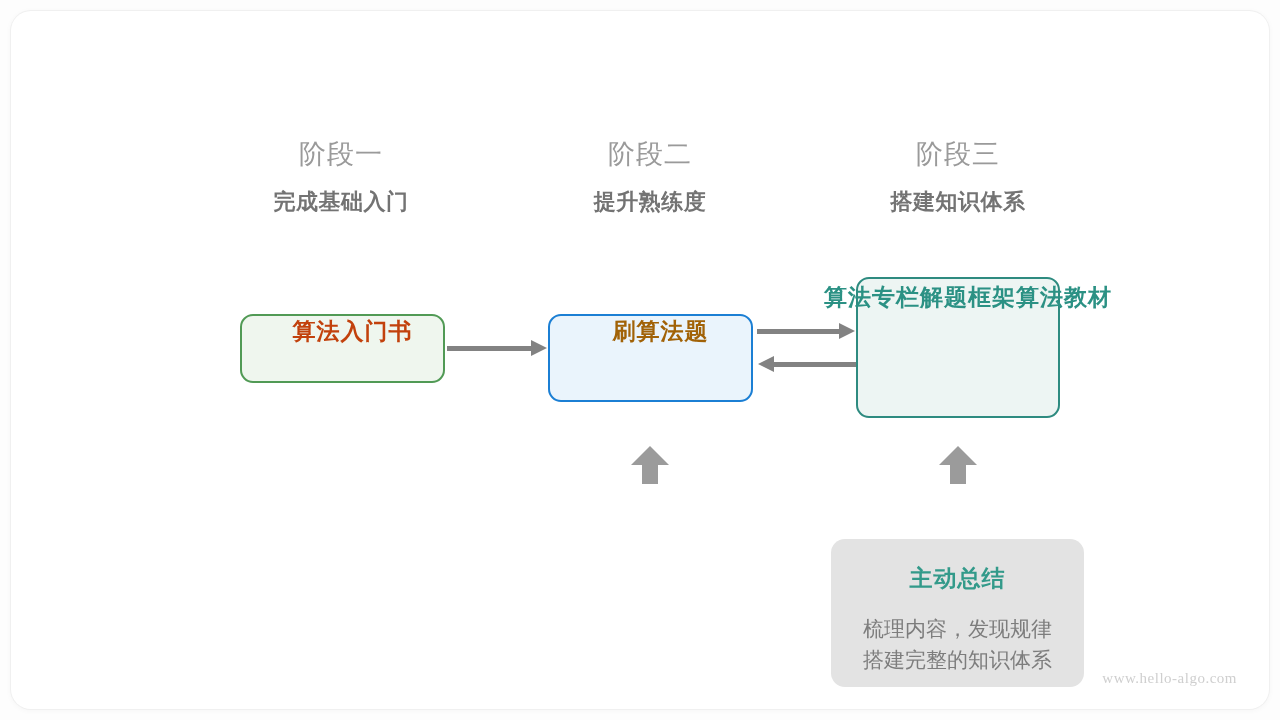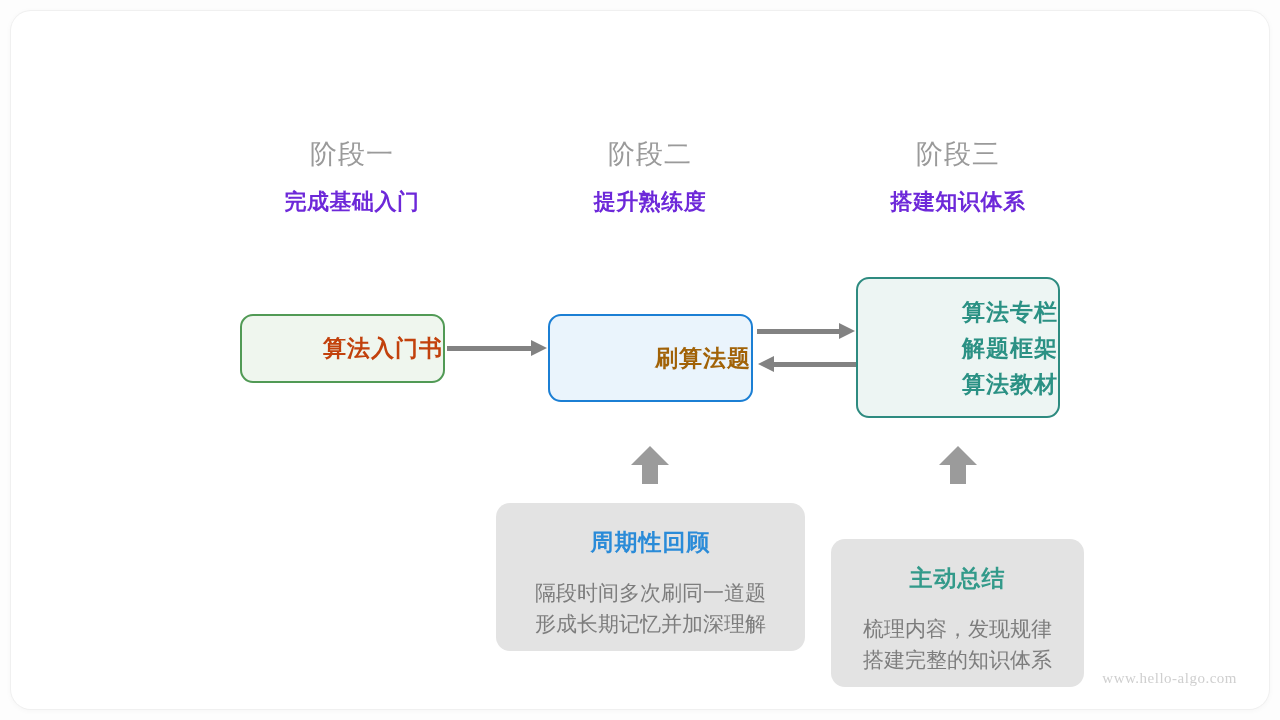--- a/index.html
+++ b/index.html
@@ -40,42 +40,43 @@
   .stage-name {
     font-size: 27px;
     color: #9a9a9a;
     font-weight: 400;
     letter-spacing: 1px;
     line-height: 34px;
     white-space: nowrap;
   }
   .stage-goal {
     font-size: 22px;
-    color: #6d28d9;
+    color: #737373;
     font-weight: 700;
     letter-spacing: 0.5px;
     line-height: 30px;
     margin-top: 16px;
     white-space: nowrap;
   }
-  #stage-1 { left: 221px; top: 126px; }
+  #stage-1 { left: 210px; top: 126px; }
   #stage-2 { left: 519px; top: 126px; }
   #stage-3 { left: 827px; top: 126px; }
 
   
   .node {
     position: absolute;
     box-sizing: border-box;
     border-radius: 13px;
     display: flex;
-    flex-direction: column;
-    align-items: flex-end;
+    flex-direction: row;
+    align-items: flex-start;
     justify-content: center;
     font-weight: 700;
     letter-spacing: 1px;
+    padding-left: 20px;
   }
   #node-book {
     left: 229px; top: 303px;
     width: 205px; height: 69px;
     background: #eff6ee;
     border: 2px solid #519a55;
     color: #c2410c;
     font-size: 23px;
   }
   #node-practice {
@@ -228,27 +229,20 @@
 
     <div class="up-arrow" id="up-arrow-review">
       <div class="head"></div>
       <div class="shaft"></div>
     </div>
     <div class="up-arrow" id="up-arrow-summary">
       <div class="head"></div>
       <div class="shaft"></div>
     </div>
 
-    <div class="card" id="card-review">
-      <div class="card-title">周期性回顾</div>
-      <div class="card-desc">
-        <div class="line">隔段时间多次刷同一道题</div>
-        <div class="line">形成长期记忆并加深理解</div>
-      </div>
-    </div>
 
     <div class="card" id="card-summary">
       <div class="card-title">主动总结</div>
       <div class="card-desc">
         <div class="line">梳理内容，发现规律</div>
         <div class="line">搭建完整的知识体系</div>
       </div>
     </div>
 
     <div id="watermark">www.hello-algo.com</div>

